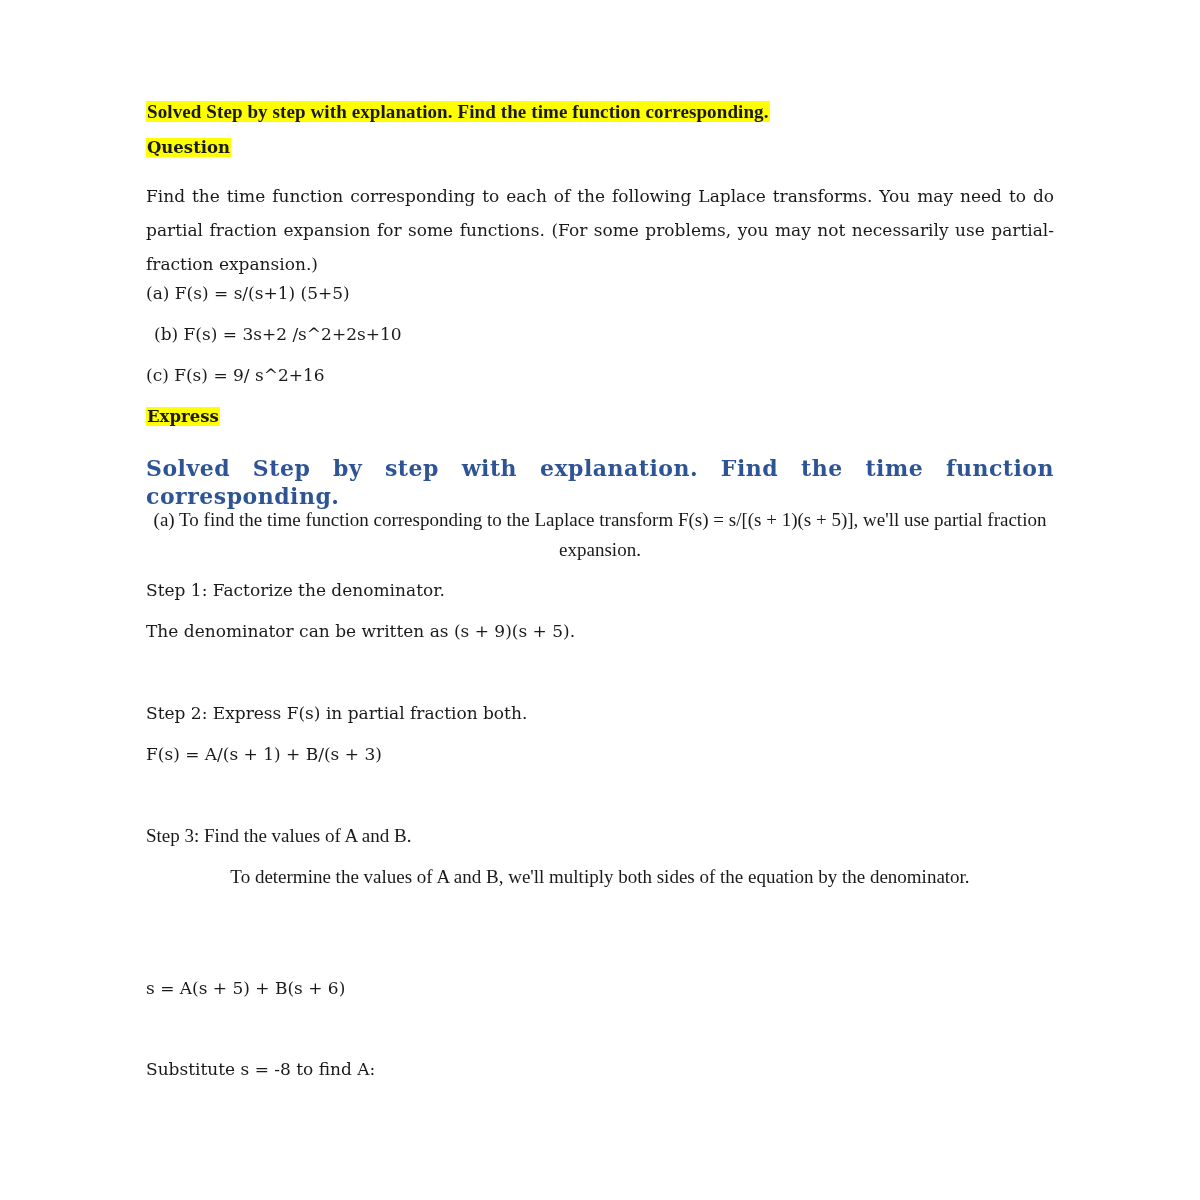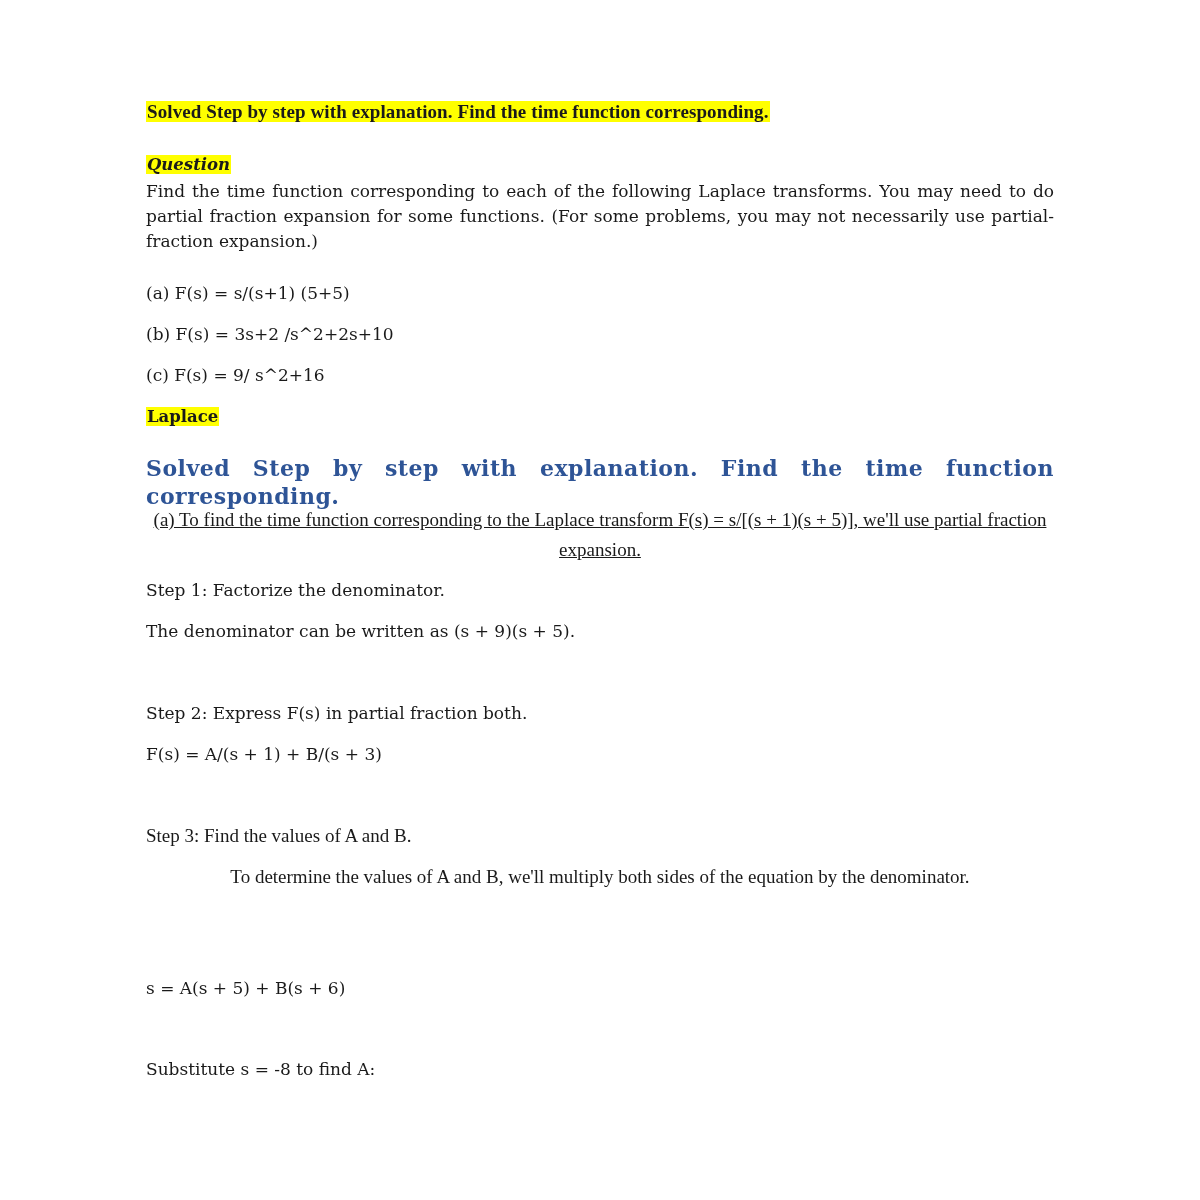--- a/index.html
+++ b/index.html
@@ -68,37 +68,37 @@
   </style>
 </head>
 <body>
 
 <div class="page">
 
   <p class="p" style="top:97px;">
     <span class="hl hl-title">Solved Step by step with explanation. Find the time function corresponding.</span>
   </p>
 
-  <p class="p" style="top:150px;font-style:italic;">
+  <p class="p" style="top:133px;">
     <span class="hl">Question</span>
   </p>
 
-  <p class="p justify" style="top:179px; line-height:25px;">Find the time function corresponding to each of the following Laplace transforms. You may need to do partial fraction expansion for some functions. (For some problems, you may not necessarily use partial-fraction expansion.)</p>
+  <p class="p justify" style="top:179px; line-height:34px;">Find the time function corresponding to each of the following Laplace transforms. You may need to do partial fraction expansion for some functions. (For some problems, you may not necessarily use partial-fraction expansion.)</p>
 
   <p class="p" style="top:279px;">(a) F(s) = s/(s+1) (5+5)</p>
-  <p class="p" style="top:320px;">(b) F(s) = 3s+2 /s^2+2s+10</p>
+  <p class="p" style="top:320px;margin-left:8px;">(b) F(s) = 3s+2 /s^2+2s+10</p>
   <p class="p" style="top:361px;">(c) F(s) = 9/ s^2+16</p>
 
   <p class="p" style="top:402px;">
-    <span class="hl">Laplace</span>
+    <span class="hl">Express</span>
   </p>
 
   <h2 class="heading" style="top:454px;">Solved Step by step with explanation. Find the time function corresponding.</h2>
 
-  <p class="p justify lib" style="top:505px; line-height:30px;text-decoration:underline;">(a) To find the time function corresponding to the Laplace transform F(s) = s/[(s + 1)(s + 5)], we'll use partial fraction expansion.</p>
+  <p class="p justify lib" style="top:505px; line-height:30px;">(a) To find the time function corresponding to the Laplace transform F(s) = s/[(s + 1)(s + 5)], we'll use partial fraction expansion.</p>
 
   <p class="p" style="top:576px;">Step 1: Factorize the denominator.</p>
   <p class="p" style="top:617px;">The denominator can be written as (s + 9)(s + 5).</p>
 
   <p class="p" style="top:699px;">Step 2: Express F(s) in partial fraction both.</p>
   <p class="p" style="top:740px;">F(s) = A/(s + 1) + B/(s + 3)</p>
 
   <p class="p lib" style="top:821px;">Step 3: Find the values of A and B.</p>
   <p class="p justify lib" style="top:862px; line-height:30px;">To determine the values of A and B, we'll multiply both sides of the equation by the denominator.</p>
 

